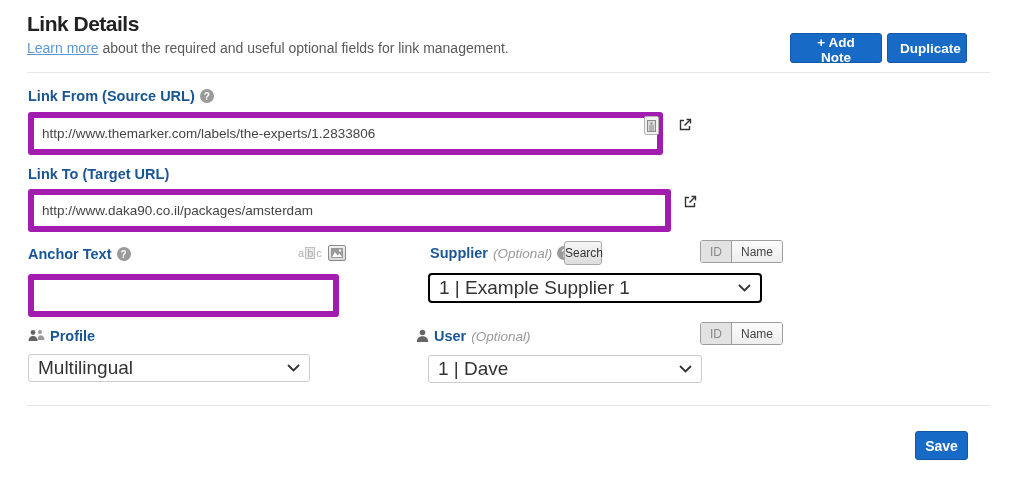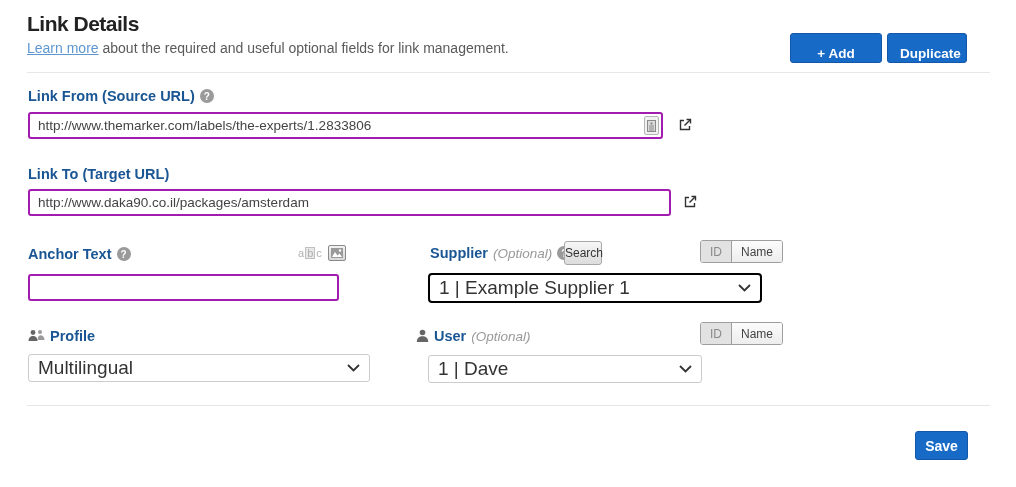--- a/index.html
+++ b/index.html
@@ -18,21 +18,21 @@
   .subtitle {
     position: absolute; left: 27px; top: 40px;
     font-size: 14px; color: #5a5a5a;
   }
   .learn-more { color: #5e97d0; text-decoration: underline; cursor: pointer; }
 
   .btn-blue {
     position: absolute; top: 33px; height: 30px;
     background: #176bc7; color: #fff; font-weight: bold; font-size: 13.5px;
     border: 1px solid #1257a8; border-radius: 3px; cursor: pointer;
-    font-family: "Liberation Sans", sans-serif; padding: 12px 12px;
+    font-family: "Liberation Sans", sans-serif; padding: 1px 12px;
   }
   .add-note { left: 790px; width: 92px; }
   .duplicate { left: 887px; width: 80px; }
 
   .divider { position: absolute; left: 27px; right: 26px; height: 1px; background: #e7e7e7; }
   .d1 { top: 72px; }
   .d2 { top: 405px; }
 
   
   .field-label {
@@ -41,21 +41,21 @@
   }
   .optional { font-weight: normal; font-style: italic; color: #999; font-size: 13.5px; }
   .help-icon {
     display: inline-flex; width: 14px; height: 14px; border-radius: 50%;
     background: #9a9a9a; color: #fff; font-size: 10px; font-weight: bold;
     align-items: center; justify-content: center; font-style: normal;
   }
 
   
   .text-input {
-    position: absolute; height: 27px; border: 2px solid #a21caf; border-radius: 3px;
+    position: absolute; height: 43px; border: 6px solid #a21caf; border-radius: 3px;
     font-size: 13.5px; color: #444; padding: 0 8px; background: #fff;
     font-family: "Liberation Sans", sans-serif; outline: none;
   }
   .input-from { left: 28px; top: 112px; width: 635px; }
   .input-to   { left: 28px; top: 189px; width: 643px; }
   .input-anchor { left: 28px; top: 274px; width: 311px; }
 
   .page-btn {
     position: absolute; left: 644px; top: 116px; width: 15px; height: 19px;
     border: 1px solid #b5b5b5; background: #f1f1f1; border-radius: 2px;
@@ -94,21 +94,21 @@
   .idname-btn.id { background: #e2e2e2; color: #8a8a8a; border-right: 1px solid #9e9e9e; }
   .idname-btn.name { background: linear-gradient(#fcfcfc, #ededed); color: #444; }
 
   
   .select {
     position: absolute; height: 28px; border: 1px solid #ccc; border-radius: 3px;
     background: #fff; display: flex; align-items: center; justify-content: space-between;
     padding: 0 9px; font-size: 19px; color: #333; cursor: pointer;
   }
   .select-supplier { left: 428px; top: 273px; width: 334px; border: 2px solid #000; border-radius: 4px; height: 30px; }
-  .select-profile  { left: 28px;  top: 354px; width: 342px; }
+  .select-profile  { left: 28px;  top: 354px; width: 282px; }
   .select-user     { left: 428px; top: 355px; width: 274px; }
   .chevron { flex: 0 0 auto; }
 
   .mini-label-icon { display: inline-flex; }
 
   
   .save-btn {
     position: absolute; left: 915px; top: 431px; width: 53px; height: 29px;
     background: #176bc7; color: #fff; font-weight: bold; font-size: 14px;
     border: 1px solid #1257a8; border-radius: 3px; cursor: pointer;

